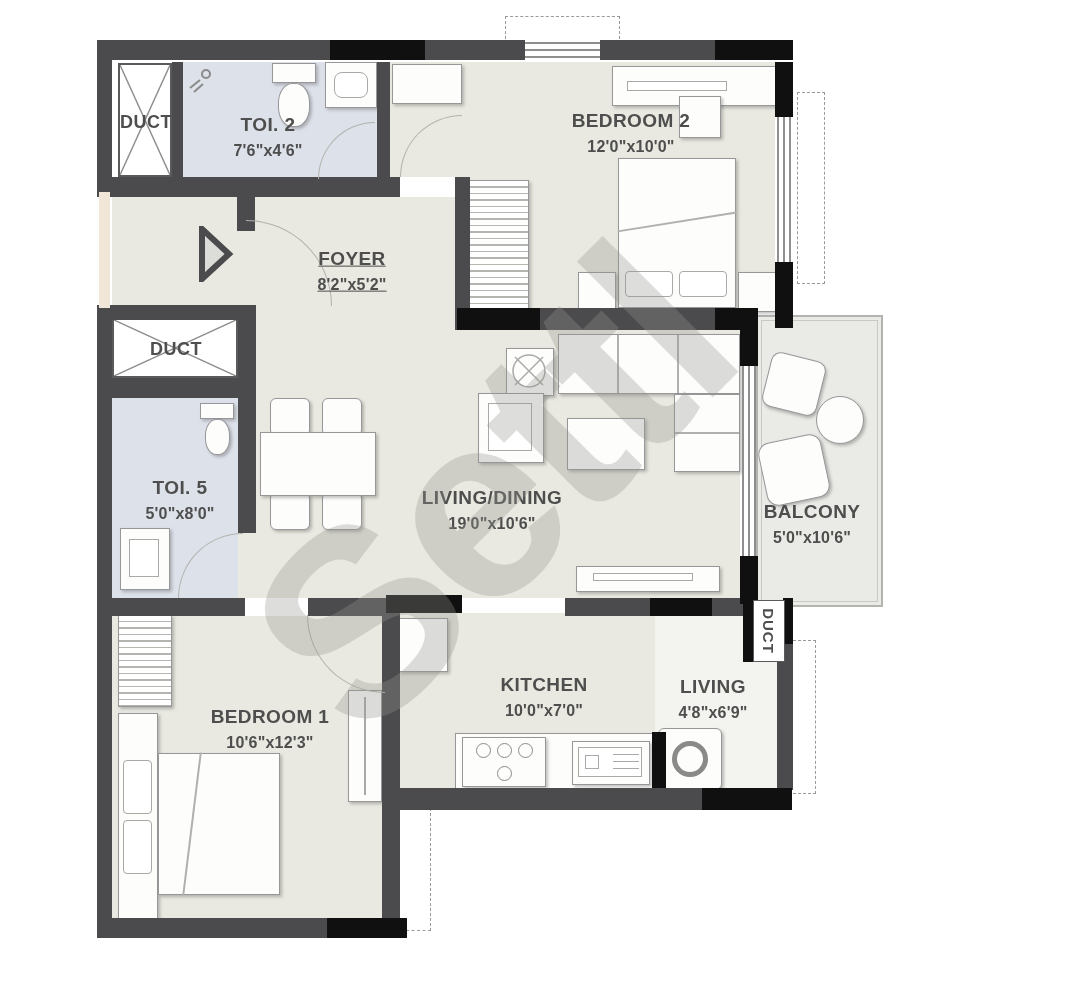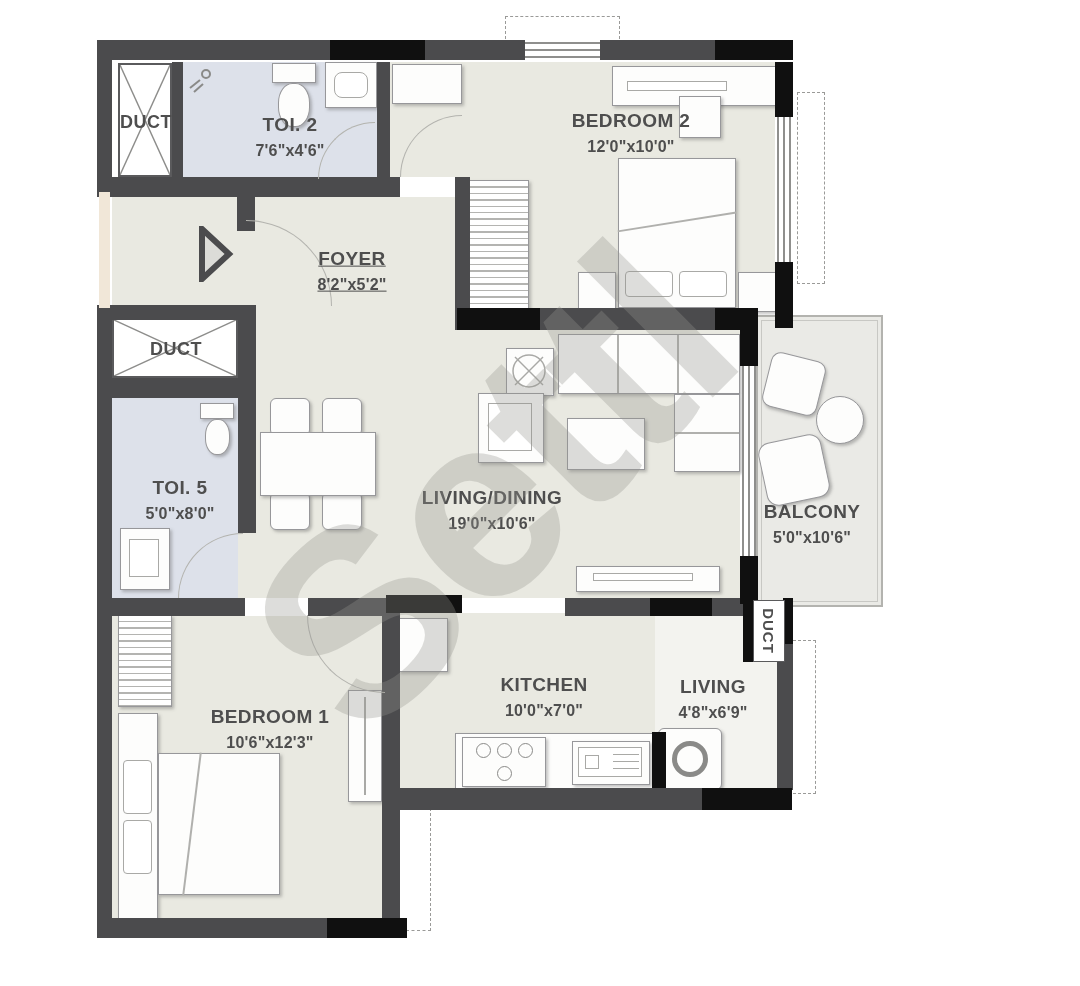--- a/index.html
+++ b/index.html
@@ -228,21 +228,21 @@
   <div class="arc arc-tl" style="left:400px;top:115px;width:62px;height:62px;"></div>
   <div class="arc arc-tl" style="left:318px;top:122px;width:57px;height:57px;"></div>
   <div class="arc arc-tl" style="left:178px;top:533px;width:65px;height:65px;"></div>
   <div class="arc arc-bl" style="left:307px;top:615px;width:78px;height:78px;"></div>
 
   <svg class="abs" style="left:198px;top:226px;z-index:35;" width="36" height="56" viewBox="0 0 36 56">
     <polygon points="4,3 4,53 31,28" fill="#dcdcd8" stroke="#4b4b4d" stroke-width="6"></polygon>
   </svg>
 
   <div class="rlabel ductlabel" style="left:146px;top:122px;">DUCT</div>
-  <div class="rlabel" style="left:290px;top:136px;">
+  <div class="rlabel" style="left:268px;top:136px;">
     <div class="rname">TOI. 2</div>
     <div class="rdims">7'6"x4'6"</div>
   </div>
   <div class="rlabel" style="left:631px;top:132px;">
     <div class="rname">BEDROOM 2</div>
     <div class="rdims">12'0"x10'0"</div>
   </div>
   <div class="rlabel" style="left:352px;top:270px;text-decoration:underline;">
     <div class="rname">FOYER</div>
     <div class="rdims">8'2"x5'2"</div>

